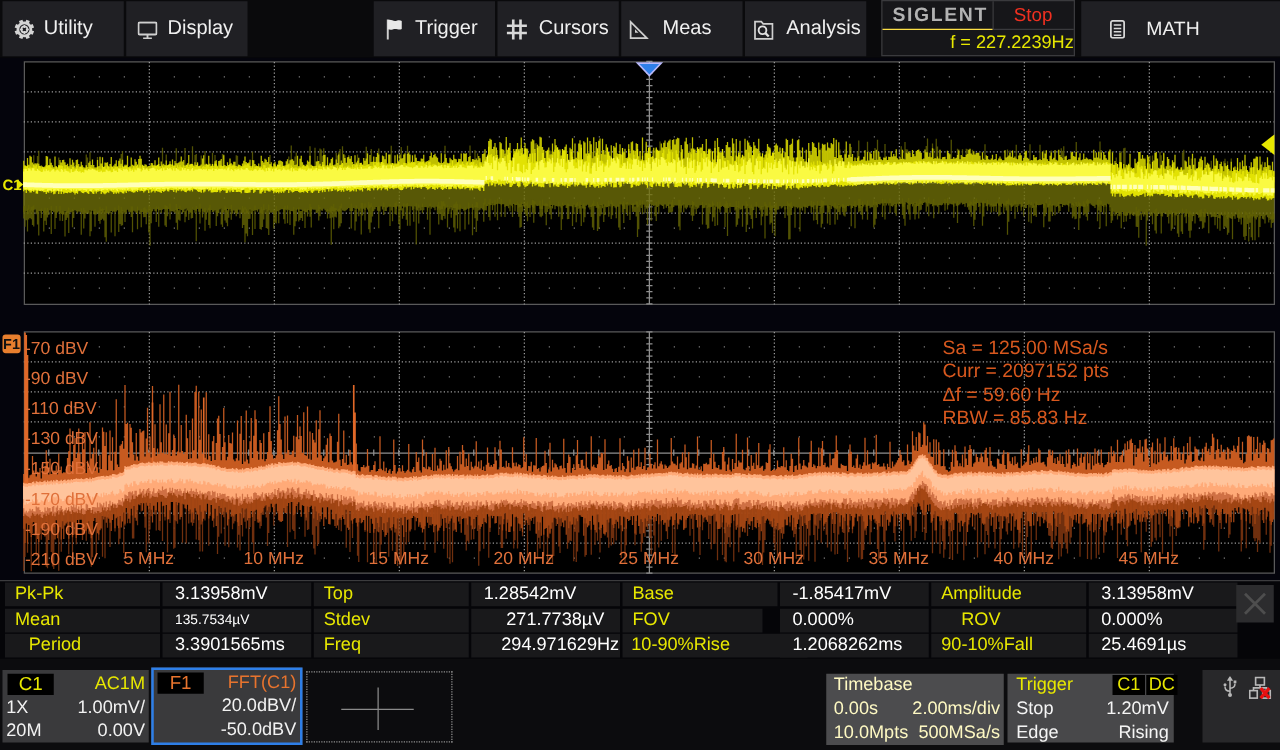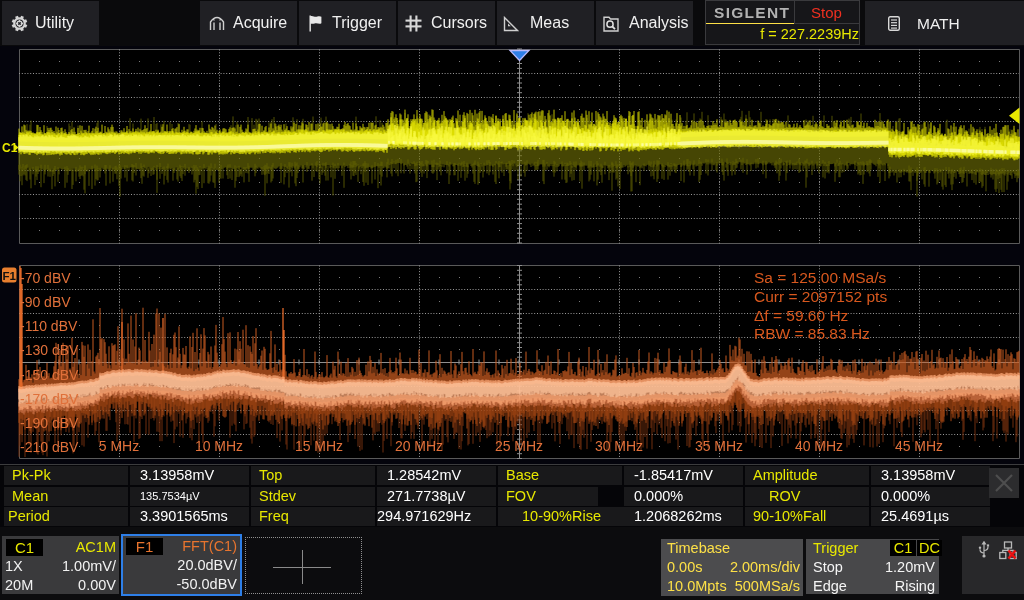--- a/index.html
+++ b/index.html
@@ -75,25 +75,27 @@
         <circle cx="8.5" cy="8.5" r="2.4" fill="#1f1f23" stroke="#d4d4d4" stroke-width="1.4"></circle>
         <g stroke="#d4d4d4" stroke-width="1.2">
           <line x1="9.70" y1="8.50" x2="12.10" y2="8.50"></line>
           <line x1="8.50" y1="9.70" x2="8.50" y2="12.10"></line>
           <line x1="7.30" y1="8.50" x2="4.90" y2="8.50"></line>
           <line x1="8.50" y1="7.30" x2="8.50" y2="4.90"></line>
         </g>
       </svg>
       <span style="position:absolute;left:33px;top:13px">Utility</span>
     </div>
-    <div class="mbtn" style="left:200px">
-      <svg style="position:absolute;left:9px;top:15px" width="16" height="15" viewBox="0 0 16 15">
-        <path d="M1.5 14 V6 Q4.5 1.5 8 1.5 T14.5 6 V14 M5 14 V6.5 M5 4.5 V3.4 M11 14 V6.5 M11 4.5 V3.4" fill="none" stroke="#cfcfcf" stroke-width="1.4"></path>
-      </svg>
-      <span style="position:absolute;left:33px;top:13px">Acquire</span>
+    <div class="mbtn" style="left:101px">
+      <svg style="position:absolute;left:9px;top:16px" width="16" height="15" viewBox="0 0 16 15">
+        <rect x="0.8" y="1" width="14.4" height="9.6" rx="1" fill="none" stroke="#cfcfcf" stroke-width="1.5"></rect>
+        <line x1="8" y1="10.6" x2="8" y2="13.4" stroke="#cfcfcf" stroke-width="1.5"></line>
+        <line x1="4.5" y1="13.6" x2="11.5" y2="13.6" stroke="#cfcfcf" stroke-width="1.3"></line>
+      </svg>
+      <span style="position:absolute;left:33px;top:13px">Display</span>
     </div>
     <div class="mbtn" style="left:299px">
       <svg style="position:absolute;left:10px;top:14px" width="13" height="17" viewBox="0 0 13 17">
         <line x1="1.2" y1="0.5" x2="1.2" y2="16.5" stroke="#cfcfcf" stroke-width="1.6"></line>
         <path d="M1.2 1.2 C4 0 5.5 2.6 8.3 1.6 C10.5 0.9 11.6 1.4 12.4 1.8 V8.2 C10 9.6 8.2 7.4 5.6 8.4 C3.6 9.2 2.4 8.6 1.2 8.4 Z" fill="#e8e8e8"></path>
       </svg>
       <span style="position:absolute;left:33px;top:13px">Trigger</span>
     </div>
     <div class="mbtn" style="left:398px">
       <svg style="position:absolute;left:7px;top:14px" width="17" height="17" viewBox="0 0 17 17">
@@ -148,30 +150,30 @@
     <div style="position:absolute;left:130px;top:1px;width:119px;height:19px;background:#19191b;color:#fff;font-size:14.5px;line-height:19px;padding-left:10px;box-sizing:border-box">3.13958mV</div>
     <div style="position:absolute;left:251px;top:1px;width:124px;height:19px;background:#19191b;color:#e8e800;font-size:14.5px;line-height:19px;padding-left:8px;box-sizing:border-box">Top</div>
     <div style="position:absolute;left:377px;top:1px;width:119px;height:19px;background:#19191b;color:#fff;font-size:14.5px;line-height:19px;padding-left:10px;box-sizing:border-box">1.28542mV</div>
     <div style="position:absolute;left:498px;top:1px;width:124px;height:19px;background:#19191b;color:#e8e800;font-size:14.5px;line-height:19px;padding-left:8px;box-sizing:border-box">Base</div>
     <div style="position:absolute;left:624px;top:1px;width:119px;height:19px;background:#19191b;color:#fff;font-size:14.5px;line-height:19px;padding-left:10px;box-sizing:border-box">-1.85417mV</div>
     <div style="position:absolute;left:745px;top:1px;width:124px;height:19px;background:#19191b;color:#e8e800;font-size:14.5px;line-height:19px;padding-left:8px;box-sizing:border-box">Amplitude</div>
     <div style="position:absolute;left:871px;top:1px;width:119px;height:19px;background:#19191b;color:#fff;font-size:14.5px;line-height:19px;padding-left:10px;box-sizing:border-box">3.13958mV</div>
     <div style="position:absolute;left:4px;top:22px;width:124px;height:19px;background:#19191b;color:#e8e800;font-size:14.5px;line-height:19px;padding-left:8px;box-sizing:border-box">Mean</div>
     <div style="position:absolute;left:130px;top:22px;width:119px;height:19px;background:#19191b;color:#fff;font-size:11px;line-height:19px;padding-left:10px;box-sizing:border-box">135.7534µV</div>
     <div style="position:absolute;left:251px;top:22px;width:124px;height:19px;background:#19191b;color:#e8e800;font-size:14.5px;line-height:19px;padding-left:8px;box-sizing:border-box">Stdev</div>
-    <div style="position:absolute;left:377px;top:22px;width:119px;height:19px;background:#19191b;color:#fff;font-size:14.5px;line-height:19px;padding-left:10px;box-sizing:border-box">271.7738µV</div>
-    <div style="position:absolute;left:498px;top:22px;width:100px;height:19px;background:#19191b;color:#e8e800;font-size:14.5px;line-height:19px;padding-left:8px;box-sizing:border-box">FOV</div>
+    <div style="position:absolute;left:377px;top:22px;width:119px;height:19px;background:#19191b;color:#fff;font-size:14.5px;line-height:19px;padding-left:28px;box-sizing:border-box">271.7738µV</div>
+    <div style="position:absolute;left:498px;top:22px;width:112px;height:19px;background:#19191b;color:#e8e800;font-size:14.5px;line-height:19px;padding-left:8px;box-sizing:border-box">FOV</div>
     <div style="position:absolute;left:624px;top:22px;width:119px;height:19px;background:#19191b;color:#fff;font-size:14.5px;line-height:19px;padding-left:10px;box-sizing:border-box">0.000%</div>
     <div style="position:absolute;left:745px;top:22px;width:124px;height:19px;background:#19191b;color:#e8e800;font-size:14.5px;line-height:19px;padding-left:24px;box-sizing:border-box">ROV</div>
     <div style="position:absolute;left:871px;top:22px;width:119px;height:19px;background:#19191b;color:#fff;font-size:14.5px;line-height:19px;padding-left:10px;box-sizing:border-box">0.000%</div>
-    <div style="position:absolute;left:4px;top:42px;width:124px;height:19px;background:#19191b;color:#e8e800;font-size:14.5px;line-height:19px;padding-left:4px;box-sizing:border-box">Period</div>
+    <div style="position:absolute;left:4px;top:42px;width:124px;height:19px;background:#19191b;color:#e8e800;font-size:14.5px;line-height:19px;padding-left:19px;box-sizing:border-box">Period</div>
     <div style="position:absolute;left:130px;top:42px;width:119px;height:19px;background:#19191b;color:#fff;font-size:14.5px;line-height:19px;padding-left:10px;box-sizing:border-box">3.3901565ms</div>
     <div style="position:absolute;left:251px;top:42px;width:124px;height:19px;background:#19191b;color:#e8e800;font-size:14.5px;line-height:19px;padding-left:8px;box-sizing:border-box">Freq</div>
-    <div style="position:absolute;left:377px;top:42px;width:119px;height:19px;background:#19191b;color:#fff;font-size:14.5px;line-height:19px;padding-left:0;box-sizing:border-box">294.971629Hz</div>
-    <div style="position:absolute;left:498px;top:42px;width:148px;height:19px;background:#19191b;color:#e8e800;font-size:14.5px;line-height:19px;padding-left:24px;box-sizing:border-box">10-90%Rise</div>
+    <div style="position:absolute;left:377px;top:42px;width:119px;height:19px;background:#19191b;color:#fff;font-size:14.5px;line-height:19px;padding-left:24px;box-sizing:border-box">294.971629Hz</div>
+    <div style="position:absolute;left:498px;top:42px;width:148px;height:19px;background:#19191b;color:#e8e800;font-size:14.5px;line-height:19px;padding-left:7px;box-sizing:border-box">10-90%Rise</div>
     <div style="position:absolute;left:624px;top:42px;width:119px;height:19px;background:#19191b;color:#fff;font-size:14.5px;line-height:19px;padding-left:10px;box-sizing:border-box">1.2068262ms</div>
     <div style="position:absolute;left:745px;top:42px;width:124px;height:19px;background:#19191b;color:#e8e800;font-size:14.5px;line-height:19px;padding-left:8px;box-sizing:border-box">90-10%Fall</div>
     <div style="position:absolute;left:871px;top:42px;width:119px;height:19px;background:#19191b;color:#fff;font-size:14.5px;line-height:19px;padding-left:10px;box-sizing:border-box">25.4691µs</div>
     <div style="position:absolute;left:989px;top:3px;width:30px;height:30px;background:#2c2c2e">
 <svg width="30" height="30">
         <path d="M7 7 L23 23 M23 7 L7 23" stroke="#4e4e4e" stroke-width="2.2"></path>
       </svg></div>
   </div>
 <div style="position:absolute;left:0;top:527px;width:1024px;height:73px;background:#0c0c0e;font-size:14.5px">
     <div style="position:absolute;left:2px;top:9px;width:117px;height:58px;background:#3a3a3c">
@@ -186,21 +188,21 @@
 <div style="position:absolute;left:3px;top:2px;width:37px;height:17px;background:#000;text-align:center;line-height:17px;color:#e8742e;font-size:15px">F1</div>
 <div style="position:absolute;right:3px;top:2px;color:#e8742e">FFT(C1)</div>
 <div style="position:absolute;right:3px;top:21px;color:#f2f2f2">20.0dBV/</div>
 <div style="position:absolute;right:3px;top:40px;color:#f2f2f2">-50.0dBV</div>
 </div>
     <div style="position:absolute;left:245px;top:10px;width:117px;height:57px;border:1px dotted #909090;box-sizing:border-box">
 <svg width="115" height="55">
         <path d="M27 29.5 H85 M56.5 12 V46" stroke="#8a8a8a" stroke-width="1"></path>
       </svg>
 </div>
-    <div style="position:absolute;left:661px;top:12px;width:142px;height:57px;background:#4c4c4e;color:#fde047">
+    <div style="position:absolute;left:661px;top:12px;width:142px;height:57px;background:#4c4c4e;color:#fef9c3">
 <div style="position:absolute;left:6px;top:1px">Timebase</div>
 <div style="position:absolute;left:6px;top:20px">0.00s</div>
 <div style="position:absolute;right:3px;top:20px">2.00ms/div</div>
 <div style="position:absolute;left:6px;top:39px">10.0Mpts</div>
 <div style="position:absolute;right:3px;top:39px">500MSa/s</div>
 </div>
     <div style="position:absolute;left:806px;top:12px;width:133px;height:55px;background:#48484a;color:#f5f5f5">
 <div style="position:absolute;left:7px;top:1px;color:#e8e800">Trigger</div>
 <div style="position:absolute;left:84px;top:1px;width:26px;background:#000;color:#e8e800;text-align:center">C1</div>
 <div style="position:absolute;left:111px;top:1px;width:25px;background:#000;color:#e8e800;text-align:center;margin-right:-3px">DC</div>

